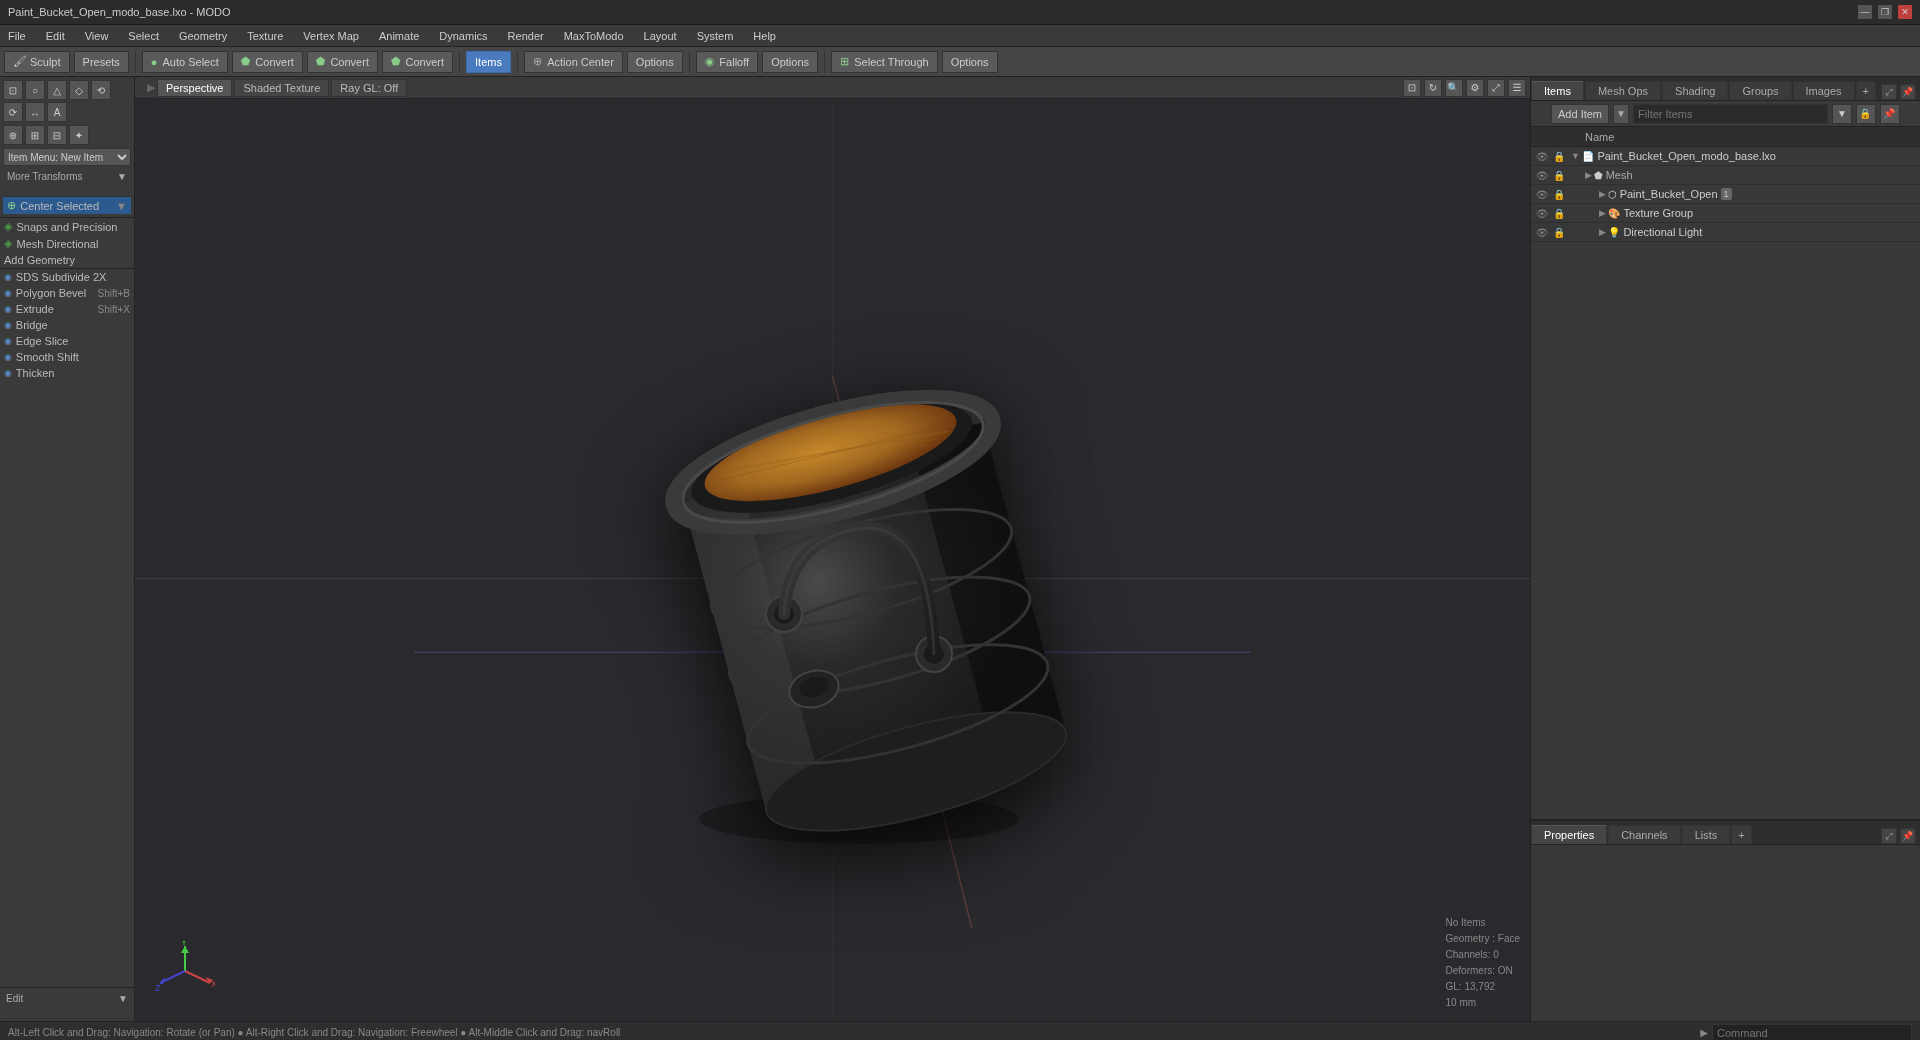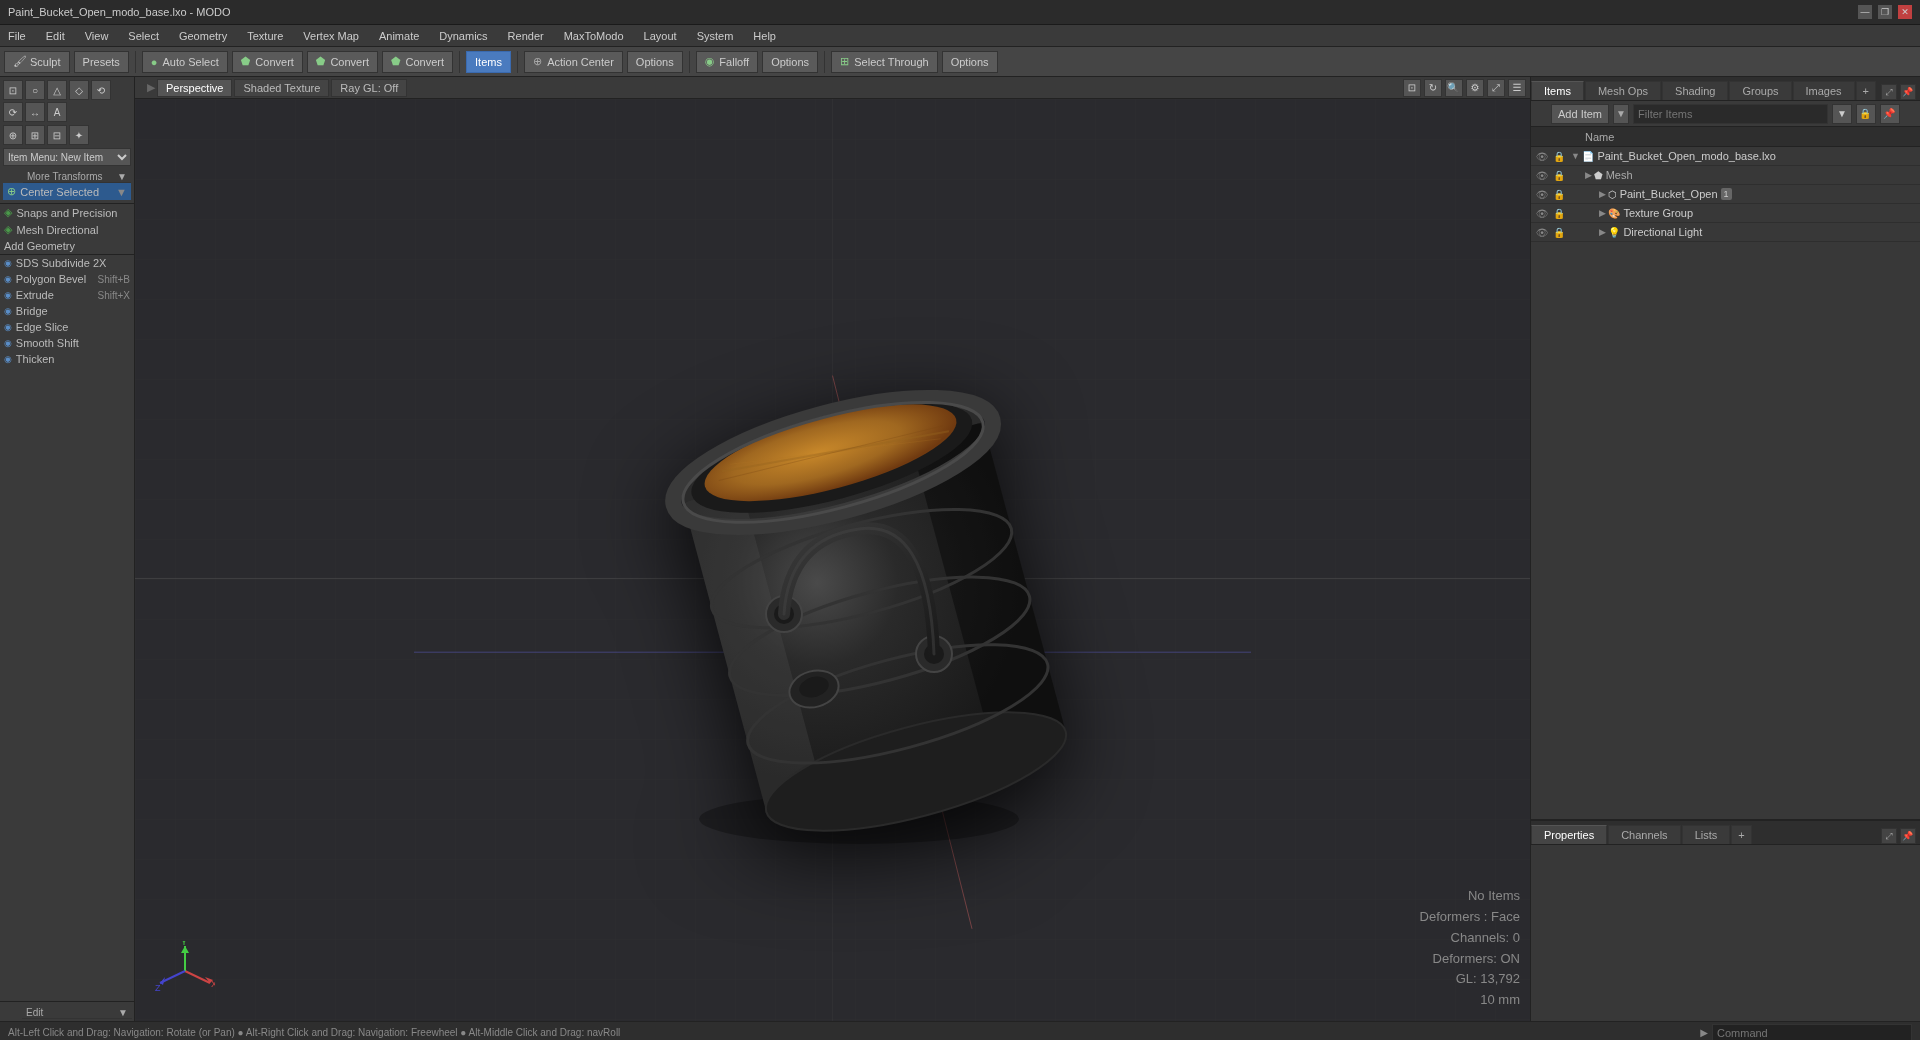--- a/index.html
+++ b/index.html
@@ -37,22 +37,22 @@
     #main-layout { display: flex; height: calc(1040px - 22px - 22px - 30px - 22px); }
 
     
     #left-panel {
       width: 135px; background: #3a3a3a; border-right: 1px solid #222;
       display: flex; flex-direction: column; overflow: hidden;
     }
 
     
     .left-section-header {
-      font-size: 10px; color: #aaa; padding: 3px 4px 0; border-bottom: 1px solid #333;
-      display: flex; align-items: center; justify-content: space-between; cursor: pointer; margin-left: 20px;
+      font-size: 10px; color: #aaa; padding: 3px 4px 14px; border-bottom: 1px solid #333;
+      display: flex; align-items: center; justify-content: space-between; cursor: pointer;
     }
     .left-tool-item {
       display: flex; align-items: center; padding: 2px 4px; cursor: pointer;
       font-size: 11px; color: #bbb; gap: 4px;
     }
     .left-tool-item.highlighted { background: #2d5a8e; }
     .shortcut { color: #888; font-size: 10px; margin-left: auto; }
 
     
     #viewport-area { flex: 1; display: flex; flex-direction: column; overflow: hidden; }
@@ -67,22 +67,22 @@
     }
     #bucket-container {
       position: absolute; left: 50%; top: 50%; transform: translate(-45%, -50%);
     }
 
     
     #grid-overlay { position: absolute; inset: 0; pointer-events: none; }
 
     
     #viewport-status {
-      position: absolute; bottom: 10px; right: 10px; text-align: right;
-      font-size: 13px; color: #888; line-height: 1.6;
+      position: absolute; bottom: 10px; right: 10px; text-align: left;
+      font-size: 10px; color: #888; line-height: 1.6;
     }
     .vp-icon-btn { width: 18px; height: 18px; background: #555; border: 1px solid #333; cursor: pointer; display: flex; align-items: center; justify-content: center; font-size: 10px; color: #ccc; }
 
     
     #right-panel {
       width: 390px; background: #3a3a3a; border-left: 1px solid #222;
       display: flex; flex-direction: column;
     }
     #right-top { flex: 1; display: flex; flex-direction: column; border-bottom: 2px solid #222; }
     #right-bottom { height: 200px; display: flex; flex-direction: column; }
@@ -443,21 +443,21 @@
           <text x="26" y="4" font-size="9" fill="#44cc44">Y</text>
 
           <line x1="30" y1="30" x2="5" y2="42" stroke="#4444cc" stroke-width="2"></line>
           <polygon points="5,42 10,36 8,44" fill="#4444cc"></polygon>
           <text x="0" y="50" font-size="9" fill="#4444cc">Z</text>
         </svg>
       </div>
 
       <div id="viewport-status">
         <div>No Items</div>
-        <div>Deformers : Face</div>
+        <div>Geometry : Face</div>
         <div>Channels: 0</div>
         <div>Deformers: ON</div>
         <div>GL: 13,792</div>
         <div>10 mm</div>
       </div>
     </div>
   </div>
 
   <div id="right-panel">
     <div id="right-top">

